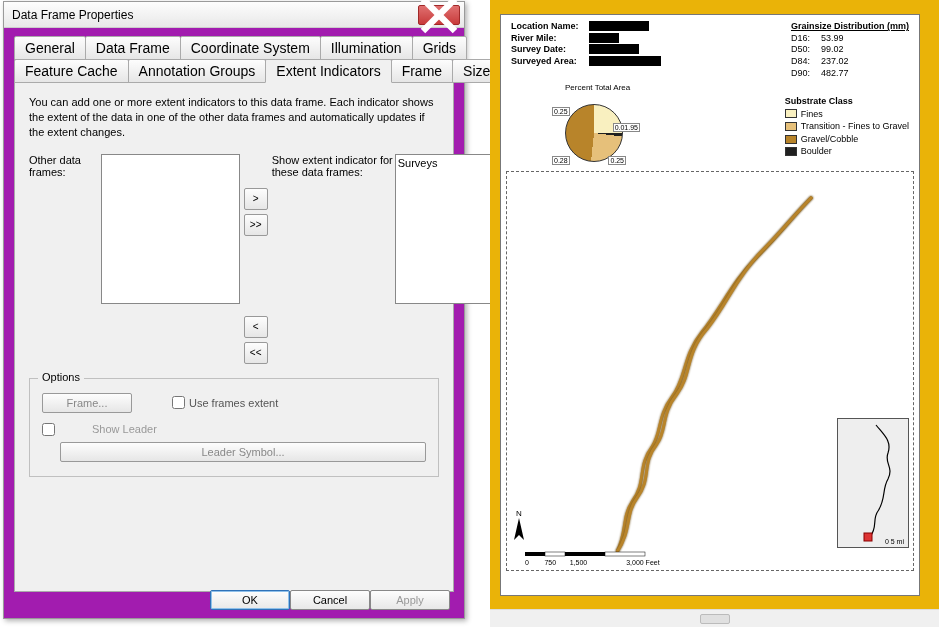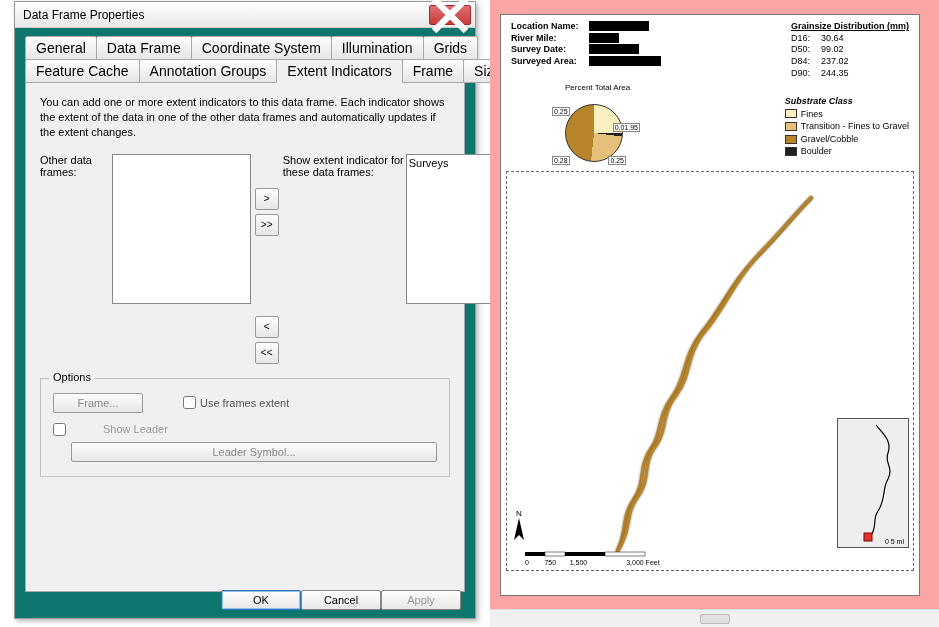--- a/index.html
+++ b/index.html
@@ -1,18 +1,18 @@
 <!DOCTYPE html>
 <html><head>
 <meta charset="utf-8">
 <style>
 * { box-sizing: border-box; margin: 0; padding: 0; font-family: "Segoe UI", Tahoma, sans-serif; }
 body { background: #fff; width: 939px; height: 627px; position: relative; overflow: hidden; }
 
-.dialog { position: absolute; left: 14px; top: 1px; width: 462px; height: 618px; border: 1px solid #9a9a9a; background: #0f766e; box-shadow: 2px 2px 5px rgba(0,0,0,0.3); }
+.dialog { position: absolute; left: 3px; top: 1px; width: 462px; height: 618px; border: 1px solid #9a9a9a; background: #a21caf; box-shadow: 2px 2px 5px rgba(0,0,0,0.3); }
 .titlebar { height: 26px; background: linear-gradient(#fdfdfd,#e8e8e8); border-bottom: 1px solid #ccc; display: flex; align-items: center; padding: 0 4px 0 8px; font-size: 12px; }
 .titlebar .title { flex: 1; }
 .close-btn { width: 42px; height: 20px; background: linear-gradient(#e07070,#c83b3b); border: 1px solid #a02828; border-radius: 2px; color: #fff; font-size: 10px; display:flex; align-items:center; justify-content:center; cursor:pointer; }
 
 .tab-area { padding: 8px 10px 2px 10px; }
 .tab-rows { display: flex; flex-direction: column; }
 .tab-row { display: flex; }
 .tab { font-size: 14px; padding: 3px 10px; border: 1px solid #aaa; background: linear-gradient(#fdfdfd,#e6e6e6); margin-right: -1px; margin-bottom: -1px; border-radius: 2px 2px 0 0; white-space: nowrap; cursor:pointer; position: relative; }
 .tab.active { background: #f0f0f0; border-bottom: 1px solid #f0f0f0; z-index: 2; }
 
@@ -35,32 +35,32 @@
 .dlg-btn { font-size: 11px; padding: 3px 14px; border: 1px solid #999; background: linear-gradient(#fdfdfd,#e6e6e6); border-radius:2px; color:#888; min-width: 90px; text-align:center; }
 .checkbox-label { font-size: 11px; display:flex; align-items:center; gap:4px; color:#555; }
 .checkbox-label input { width:13px; height:13px; }
 .checkbox-label.disabled { color:#999;gap:37px; }
 
 .button-bar { position:absolute; bottom:8px; right:14px; display:flex; gap:0; }
 .std-btn { font-size:11px; padding:3px 0; width:80px; border:1px solid #888; background:linear-gradient(#fdfdfd,#e8e8e8); border-radius:2px; text-align:center; cursor:pointer; }
 .std-btn.primary { border:1px solid #2f72b8; box-shadow:0 0 0 1px #8fc0ea inset; }
 .std-btn.disabled { color:#999; }
 
-.map-area { position:absolute; left:490px; top:0; width:449px; height:627px; background:#fca5a5; }
+.map-area { position:absolute; left:490px; top:0; width:449px; height:627px; background:#eab308; }
 .report-page { position:absolute; left:10px; top:14px; width:420px; height:582px; border:1px solid #777; background:#fff; }
 .report-header { position:absolute; left:10px; top:6px; font-size:9px; line-height:1.3; }
 .report-header .row { display:flex; }
 .report-header .lab { font-weight:bold; min-width:78px; }
 .report-header .redact { background:#000; display:inline-block; }
 .grainsize { position:absolute; right:10px; top:6px; font-size:9px; line-height:1.3; }
 .grainsize .gtitle { font-weight:bold; text-decoration:underline; }
 .grainsize .grow { display:flex; }
 .grainsize .glab { width:30px; }
 .substrate { position:absolute; right:10px; top:80px; font-size:9px; line-height:1.4; }
-.substrate .stitle { font-weight:bold;font-style:italic; }
+.substrate .stitle { font-weight:bold; }
 .substrate .srow { display:flex; align-items:center; gap:4px; }
 .swatch { width:12px; height:9px; border:1px solid #333; }
 
 .pie-area { position:absolute; left:64px; top:68px; }
 .pie-title { font-size:8px; text-align:center; margin-bottom:12px; }
 .pie { position:relative; width:58px; height:58px; border-radius:50%; border:1px solid #333;
   background: conic-gradient(#f9f0c0 0deg 90deg, #202020 90deg 97deg, #e6c07a 97deg 186deg, #b8842a 186deg 360deg); }
 .pie-label { position:absolute; font-size:7px; background:#fff; border:1px solid #888; padding:0 1px; line-height:1; }
 
 .main-map { position:absolute; left:5px; top:156px; width:408px; height:400px; border:1px dashed #666; background:#fff; overflow:hidden; }
@@ -188,33 +188,33 @@
       <div class="row">
           <span class="lab">Surveyed Area:</span>
           <span class="redact" style="width:72px;height:10px"></span>
         </div>
     </div>
 
     <div class="grainsize">
       <div class="gtitle">Grainsize Distribution (mm)</div>
       <div class="grow">
           <span class="glab">D16:</span>
-          <span>30.64</span>
+          <span>53.99</span>
         </div>
       <div class="grow">
           <span class="glab">D50:</span>
           <span>99.02</span>
         </div>
       <div class="grow">
           <span class="glab">D84:</span>
           <span>237.02</span>
         </div>
       <div class="grow">
           <span class="glab">D90:</span>
-          <span>244.35</span>
+          <span>482.77</span>
         </div>
     </div>
 
     <div class="substrate">
       <div class="stitle">Substrate Class</div>
       <div class="srow">
           <span class="swatch" style="background:#f9f0c0"></span>
           <span>Fines</span>
         </div>
       <div class="srow">

